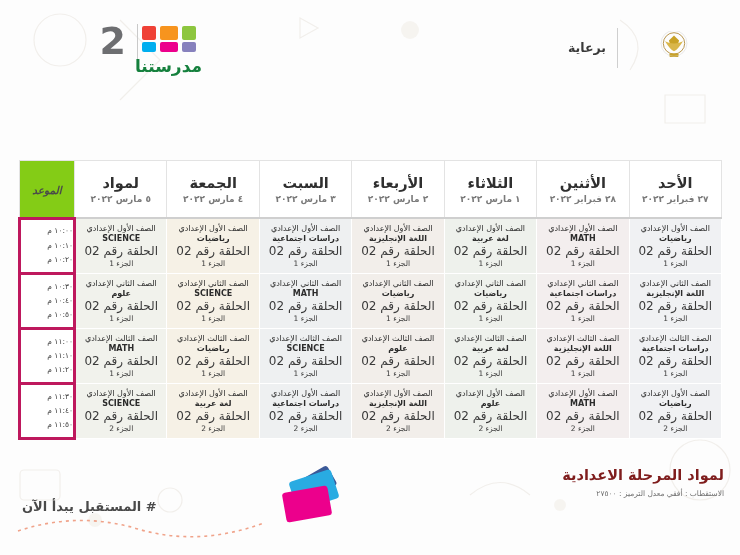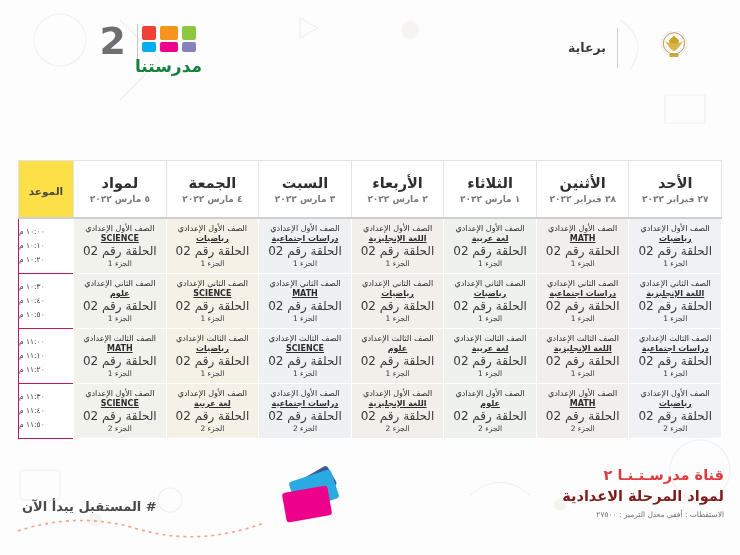--- a/index.html
+++ b/index.html
@@ -40,33 +40,33 @@
 
   
   .table-wrap{position:absolute;top:160px;right:18px;width:704px;}
   table{border-collapse:collapse;width:704px;table-layout:fixed;}
   th.day{
     background:#ffffff;border:1px solid #e3e3e3;border-bottom:2px solid #cfcfcf;
     height:52px;vertical-align:middle;text-align:center;padding:2px;
   }
   th.day .dn{font-size:14.5px;font-weight:bold;color:#2f2f2f;display:block;}
   th.day .dd{font-size:9px;color:#7a7a7a;display:block;margin-top:3px;letter-spacing:.5px;}
-  th.corner{width:52px;background:#fde047;border:1px solid #e3e3e3;border-bottom:2px solid #cfcfcf;}
+  th.corner{width:52px;background:#84cc16;border:1px solid #e3e3e3;border-bottom:2px solid #cfcfcf;font-style:italic;}
   th.corner span{font-size:10.5px;color:#4a4a4a;font-weight:bold;}
 
   td.cell{
     border:1px solid #ffffff;
     height:50px;vertical-align:middle;text-align:center;padding:2px 3px;
   }
   td.cell .l1{font-size:8px;color:#2c2c2c;line-height:1.25;display:block;}
-  td.cell .l2{font-size:8px;color:#2c2c2c;line-height:1.25;display:block;font-weight:bold;text-decoration:underline;}
+  td.cell .l2{font-size:8px;color:#2c2c2c;line-height:1.25;display:block;font-weight:bold;}
   td.cell .l3{font-size:12px;color:#3a3a3a;line-height:1.25;display:block;}
   td.cell .l4{font-size:7.5px;color:#3a3a3a;line-height:1.25;display:block;}
   td.time{
-    width:52px;border:1px solid #be185d;background:#ffffff;text-align:left;vertical-align:middle;
+    width:52px;border:3px solid #be185d;background:#ffffff;text-align:right;vertical-align:middle;
     padding:0;
   }
   td.time .slot{font-size:7.5px;color:#3a3a3a;line-height:1.9;white-space:nowrap;}
 
   
   .c-sat{background:#f1f2ec;}
   .c-fri{background:#f6f1e6;}
   .c-thu{background:#eef0f1;}
   .c-wed{background:#f2eeea;}
   .c-tue{background:#eef1ec;}
@@ -378,21 +378,20 @@
               <div class="slot">١١:٤٠ م</div>
               <div class="slot">١١:٥٠ م</div>
             </td>
           </tr>
         </tbody>
     </table>
   </div>
 
   <div class="footer">
     <div class="f-right">
-      <div class="fl1">قناة مدرسـتـنـا ٢</div>
       <div class="fl2">لمواد المرحلة الاعدادية</div>
       <div class="fl4">الاستقطاب : أفقي  معدل الترميز : ٢٧٥٠٠</div>
     </div>
 
     <div class="books">
       <div class="b3"></div>
         <div class="b1"></div>
         <div class="b2"></div>
     </div>
 

